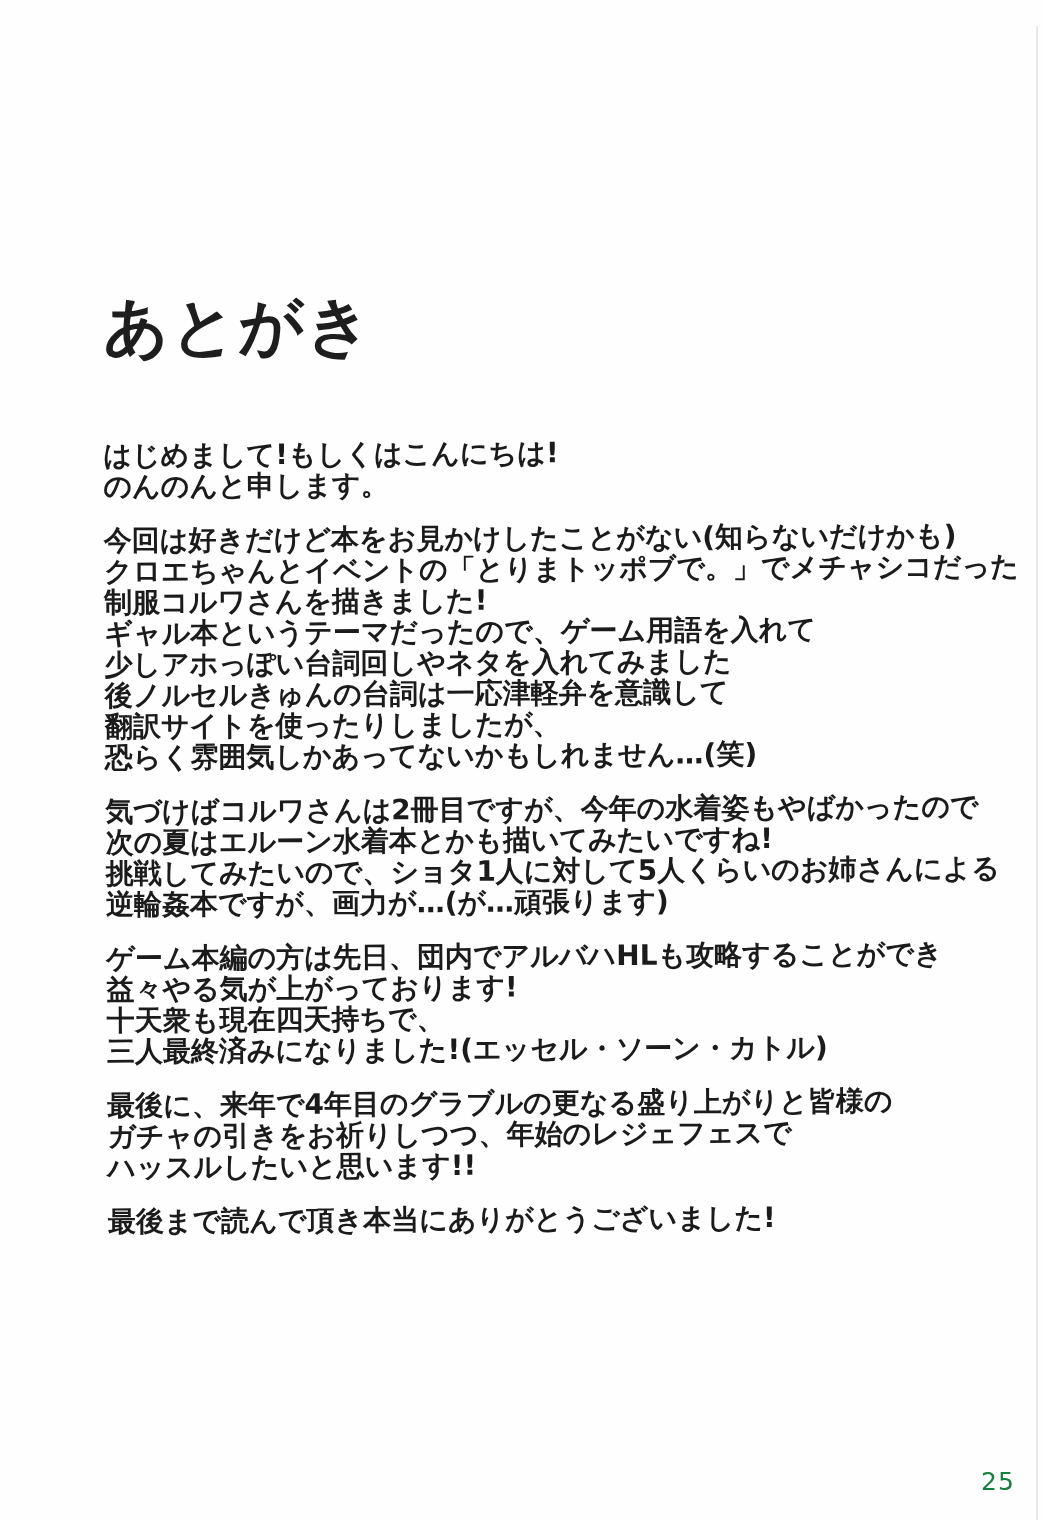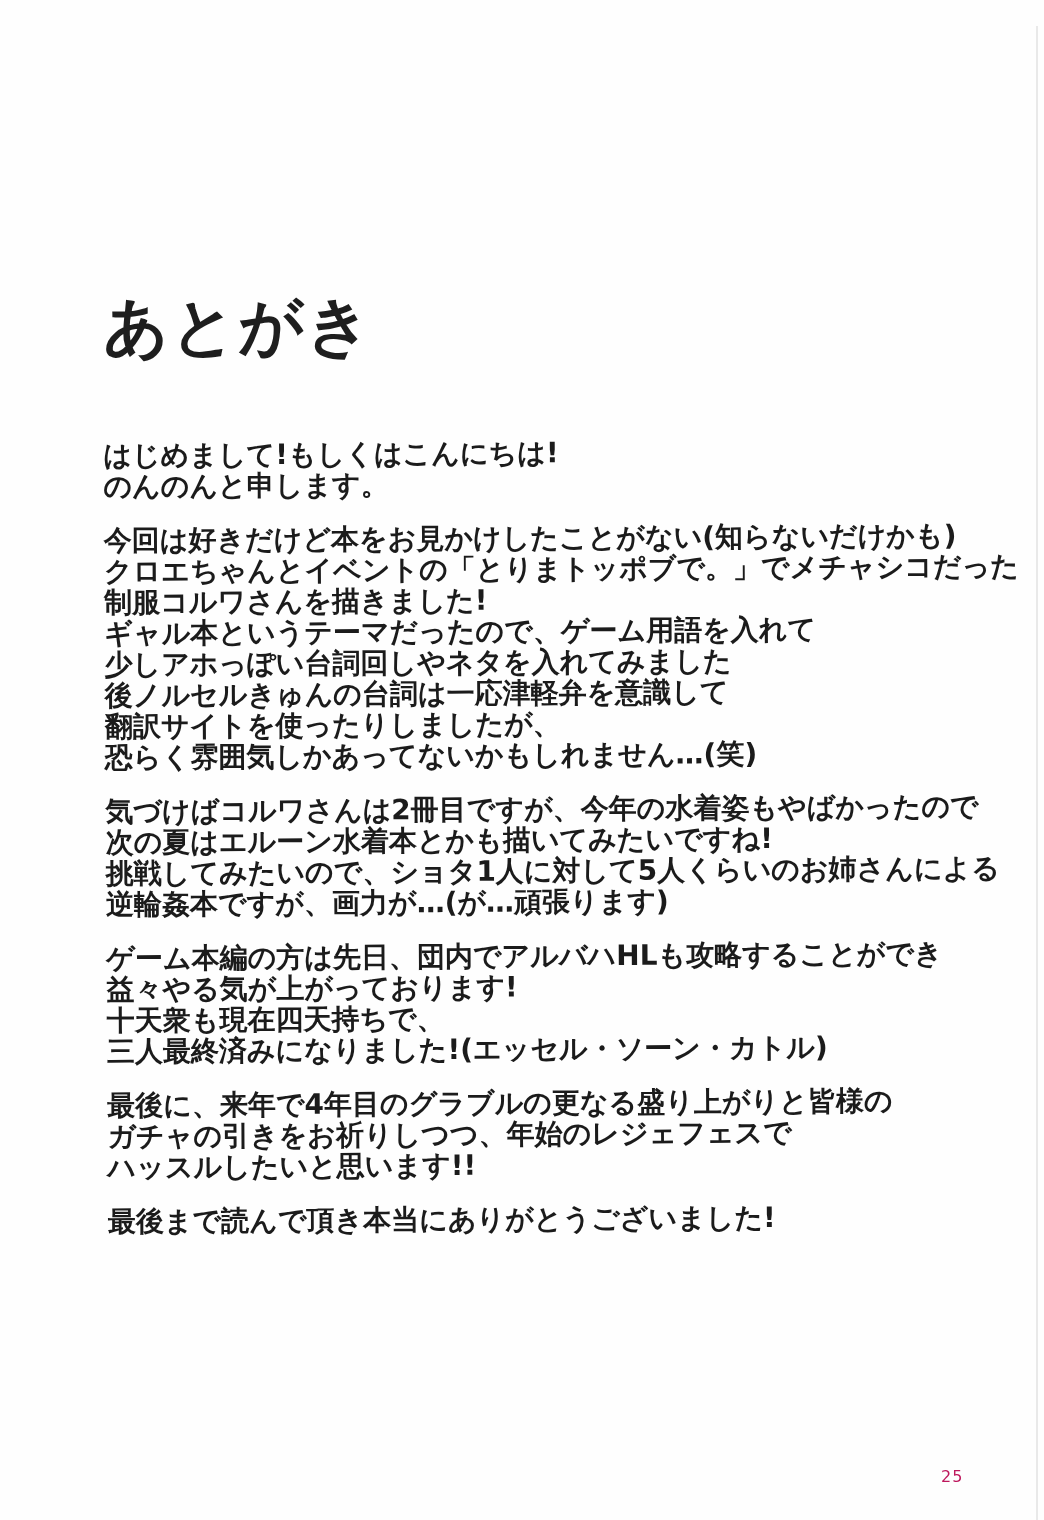--- a/index.html
+++ b/index.html
@@ -53,27 +53,27 @@
     text-rendering: optimizeLegibility;
   }
   .para {
     margin: 0 0 23px 0;
   }
   .line {
     white-space: nowrap;
   }
   .pageno {
     position: absolute;
-    left: 941px;
+    left: 981px;
     top: 1467px;
     font-family: "DejaVu Sans", sans-serif;
     font-weight: 500;
-    font-size: 16px;
+    font-size: 25px;
     letter-spacing: 1px;
-    color: #be185d;
+    color: #15803d;
   }
   .scan-edge {
     position: absolute;
     left: 1036px;
     top: 26px;
     width: 2px;
     height: 1494px;
     background: #e9e9e9;
   }
 </style>

